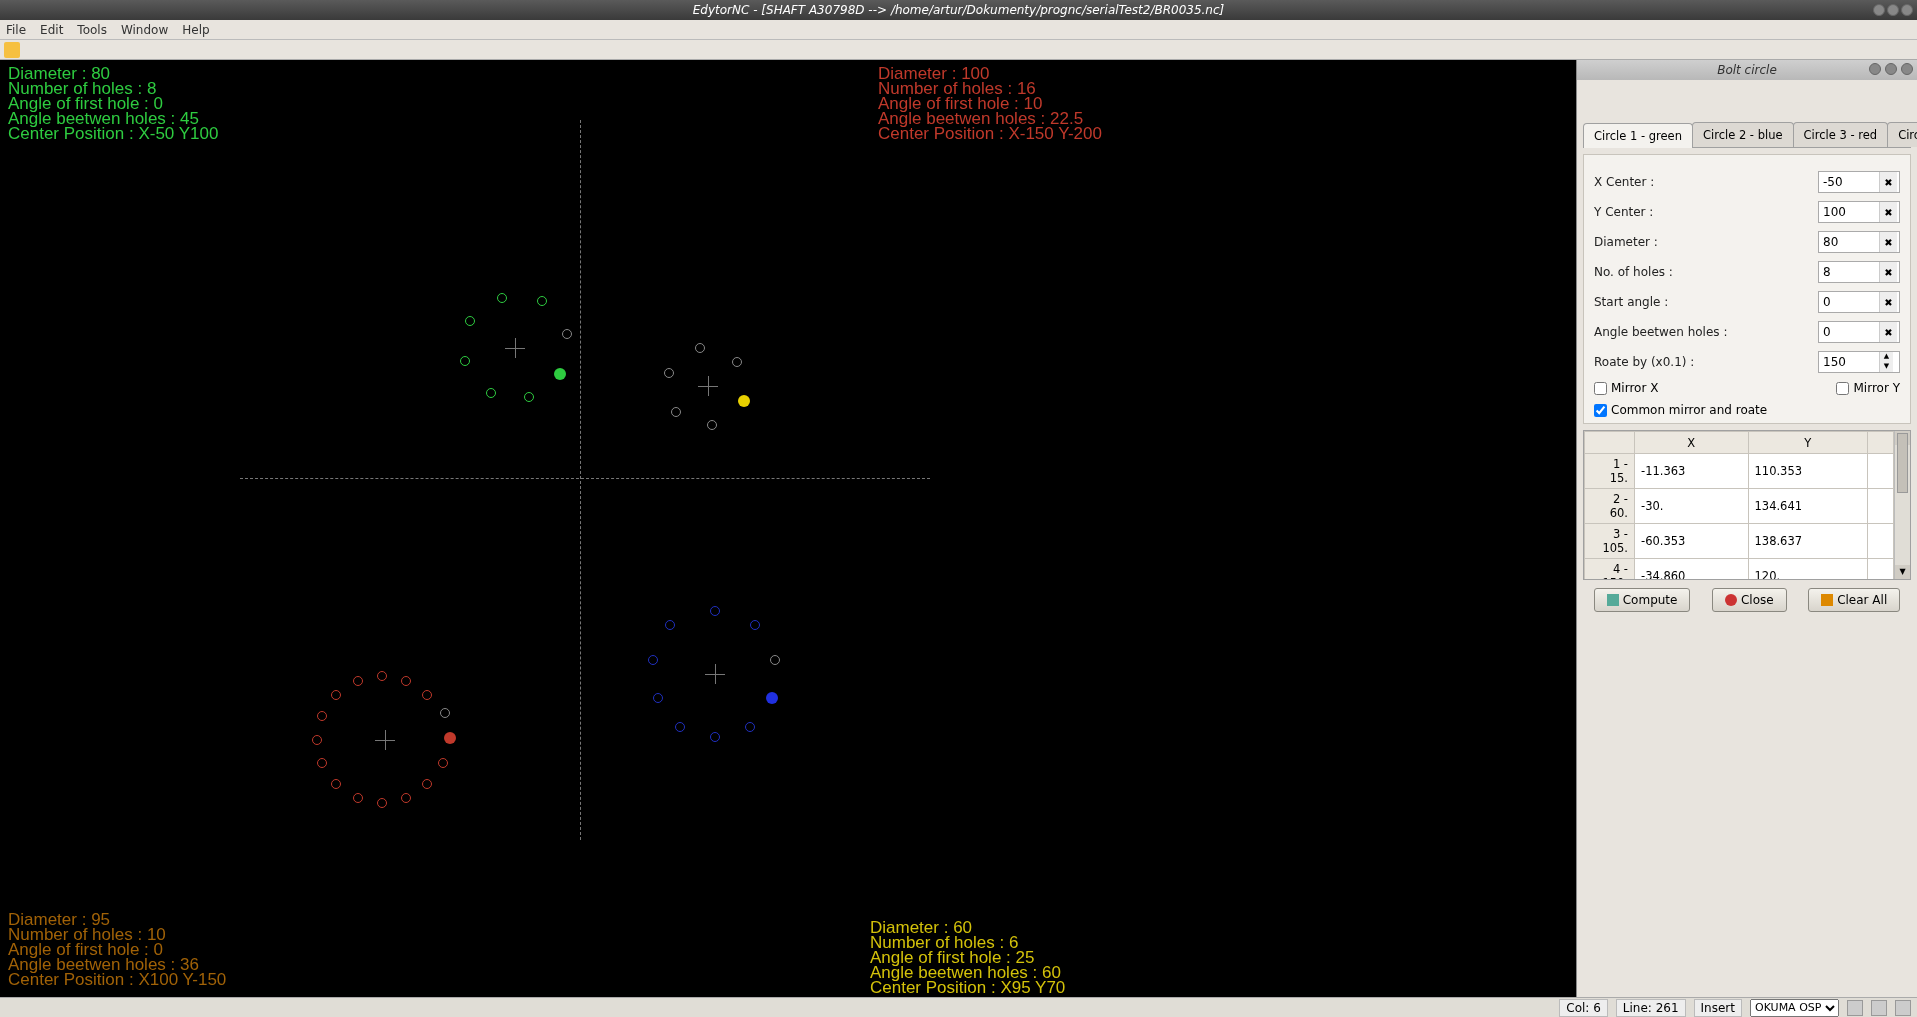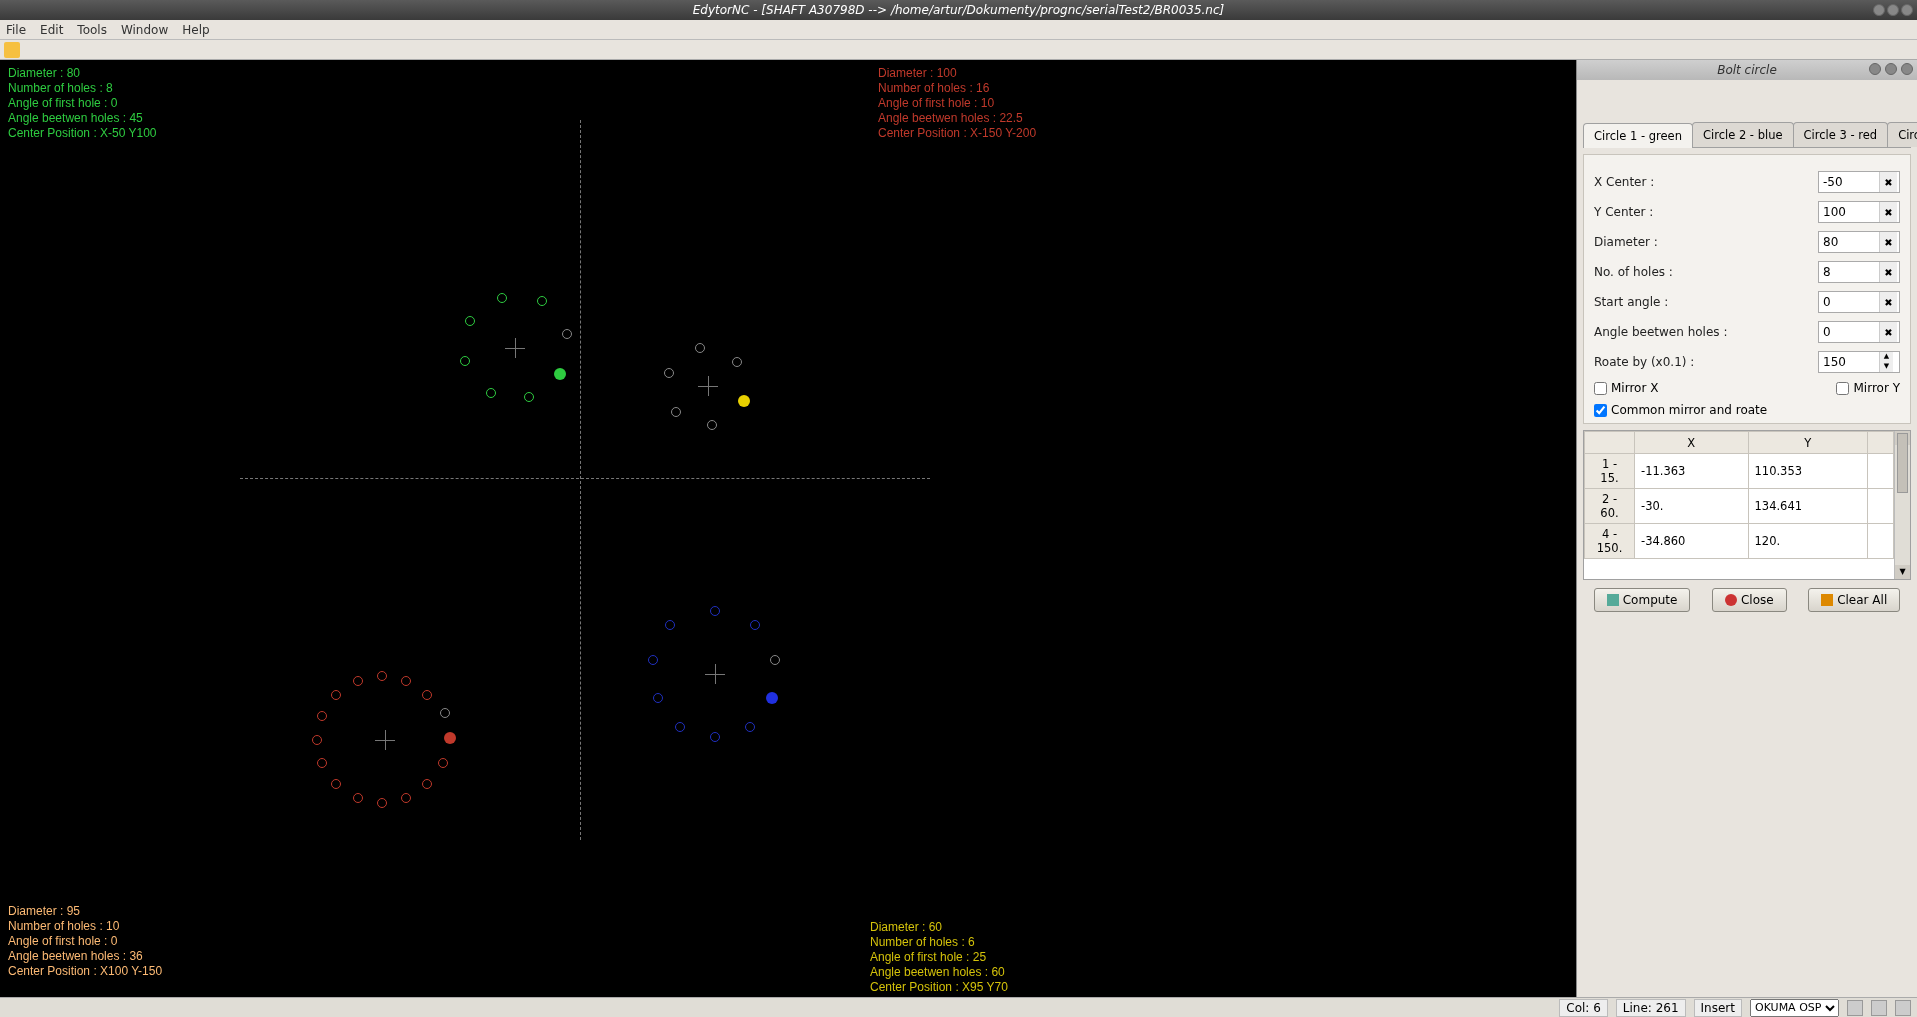--- a/index.html
+++ b/index.html
@@ -14,25 +14,25 @@
 .toolbar-strip { height: 20px; background: #e8e4de; border-bottom: 1px solid #aaa; display: flex; align-items: center; padding-left: 4px; }
 .toolbar-strip .ticon { width: 16px; height: 16px; background: #f6c040; border-radius: 2px; }
 
 .workspace { display: flex; height: calc(100vh - 80px); }
 
 .preview-pane { flex: 1; display: flex; flex-direction: column; background: #e8e4de; border-right: 1px solid #888; min-width: 0; }
 .preview-titlebar { height: 20px; background: linear-gradient(#cfcfcf,#b8b8b8); display: flex; align-items: center; justify-content: center; font-style: italic; color: #333; position: relative; }
 .preview-titlebar .wincontrols { position: absolute; right: 4px; }
 .preview-canvas { flex: 1; background: #000; position: relative; overflow: hidden; }
 
-.info-block { position: absolute; font-family: Arial, sans-serif; font-size: 12px; line-height: 15px; white-space: pre; }
+.info-block { position: absolute; font-family: Arial, sans-serif; font-size: 17px; line-height: 15px; white-space: pre; }
 .info-green { top: 6px; left: 8px; color: #2ecc40; }
 .info-red { top: 6px; left: 870px; color: #c0392b; margin-left: 8px; }
 .info-yellow { bottom: 2px; left: 870px; color: #d4c20a; }
-.info-blue { bottom: 18px; left: 8px; color: #fdba74; }
+.info-blue { bottom: 10px; left: 8px; color: #a16207; }
 
 .axis-h, .axis-v { position: absolute; }
 .axis-h { top: 418px; left: 240px; width: 690px; border-top: 1px dashed #777; }
 .axis-v { top: 60px; left: 580px; height: 720px; border-left: 1px dashed #777; }
 
 .hole { position: absolute; width: 10px; height: 10px; border-radius: 50%; transform: translate(-50%,-50%); }
 .hole.outline { border: 1px solid #888; }
 .hole.g { border: 1px solid #2ecc40; }
 .hole.r { border: 1px solid #c0392b; }
 .hole.b { border: 1px solid #2030c0; }
@@ -65,21 +65,21 @@
 .spin .arrows div { height: 10px; font-size: 7px; text-align: center; background: #eee; border-left: 1px solid #ccc; }
 .chk-row { display: flex; gap: 30px; }
 .chk { display: flex; align-items: center; gap: 4px; }
 .chk input { width: 13px; height: 13px; }
 
 .table-wrap { border: 1px solid #a0a0a0; background: #fff; height: 150px; display: flex; }
 .table-scroll { flex: 1; overflow: hidden; }
 table { width: 100%; border-collapse: collapse; }
 th, td { border: 1px solid #c8c4bc; padding: 3px 6px; text-align: left; font-size: 11.5px; height: 22px; }
 th { background: #ece8e0; text-align: center; font-weight: normal; }
-td.rowhead { background: #ece8e0; text-align: center; width: 50px; }
+td.rowhead { background: #ece8e0; text-align: right; width: 50px; }
 .vscroll { width: 16px; background: #e0ddd6; border-left: 1px solid #bbb; position: relative; }
 .vscroll .thumb { position: absolute; left: 2px; right: 2px; top: 2px; height: 60px; background: #c4c0b8; border: 1px solid #999; }
 .vscroll .arr { position: absolute; left: 0; right: 0; height: 14px; background: #d0ccc4; text-align: center; font-size: 8px; line-height: 14px; }
 .vscroll .arr.t { top: 0; }
 .vscroll .arr.b { bottom: 0; }
 
 .btn-row { display: flex; justify-content: space-around; padding: 2px 0; }
 .pbtn { padding: 4px 12px; border: 1px solid #8a8880; background: linear-gradient(#f4f2ec,#d8d4cc); border-radius: 3px; display: flex; align-items: center; gap: 4px; font-size: 12px; }
 .pbtn .i { width: 12px; height: 12px; display: inline-block; }
 .i-comp { background: #5a9; }
@@ -302,20 +302,26 @@
                   <td>110.353</td>
                   <td></td>
                 </tr>
                 <tr>
                   <td class="rowhead">2 - 60.</td>
                   <td>-30.</td>
                   <td>134.641</td>
                   <td></td>
                 </tr>
                 <tr>
+                  <td class="rowhead">3 - 105.</td>
+                  <td>-60.353</td>
+                  <td>138.637</td>
+                  <td></td>
+                </tr>
+                <tr>
                   <td class="rowhead">4 - 150.</td>
                   <td>-34.860</td>
                   <td>120.</td>
                   <td></td>
                 </tr>
               </tbody>
         </table>
         </div>
         <div class="vscroll">
           <div class="arr t">▲</div>

